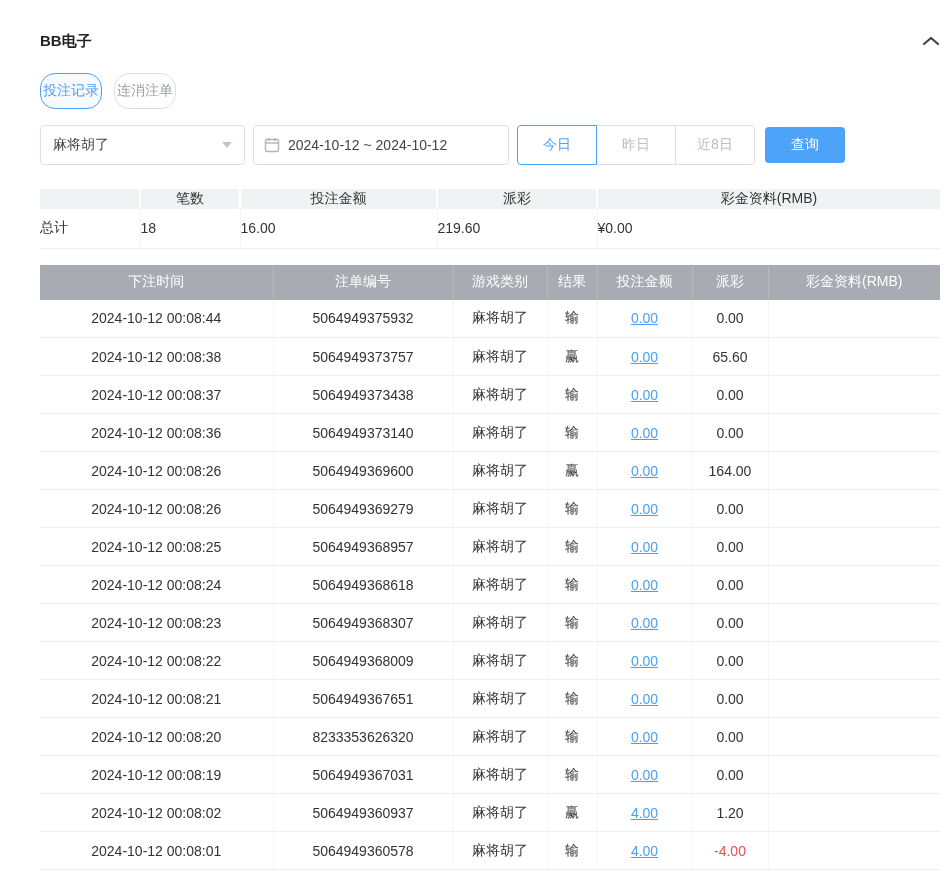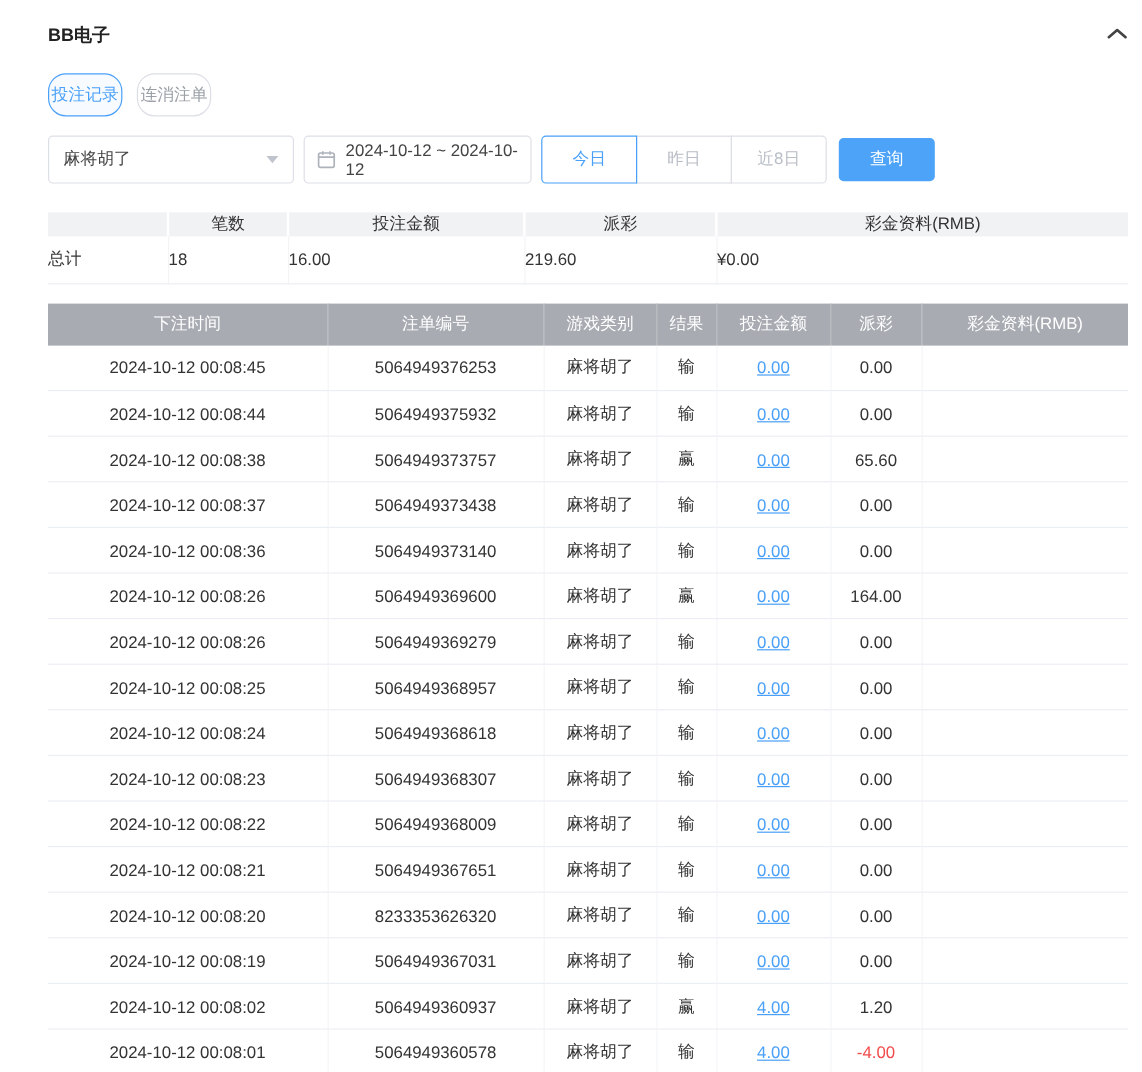--- a/index.html
+++ b/index.html
@@ -8,36 +8,36 @@
     --neg:#f24b4b;
     --head-gray:#a8abb2;
     --border:#e4e7ed;
     --row-border:#ebeef5;
   }
   *{box-sizing:border-box;margin:0;padding:0;}
   html,body{width:952px;height:893px;overflow:hidden;background:#fff;
     font-family:"Liberation Sans","DejaVu Sans",sans-serif;color:#333;}
   .content{margin-left:40px;width:900px;}
   
-  .card-header{display:flex;justify-content:space-between;align-items:center;padding-top:20px;}
+  .card-header{display:flex;justify-content:space-between;align-items:center;padding-top:32px;}
   .page-title{font-size:15px;font-weight:bold;color:#222;}
   .collapse{cursor:pointer;color:#444;display:flex;align-items:center;}
   
   .tabs{margin-top:22px;display:flex;gap:12px;}
   .tab{font-size:14px;padding:8px 2px;border-radius:15px;border:1px solid #dcdfe6;
        background:#fff;color:#9aa0a6;cursor:pointer;}
   .tab.active{border-color:var(--accent);color:var(--accent);background:#f7fbff;}
   
   .filter-row{margin-top:16px;display:flex;align-items:center;height:40px;}
   .select{width:205px;height:40px;border:1px solid #dcdfe6;border-radius:4px;
           display:flex;align-items:center;justify-content:space-between;
           padding:0 12px;font-size:14px;color:#444;cursor:pointer;background:#fff;}
   .caret{width:0;height:0;border-left:5px solid transparent;border-right:5px solid transparent;
          border-top:6px solid #c0c4cc;}
-  .date-input{width:190px;height:40px;border:1px solid #dcdfe6;border-radius:4px;
+  .date-input{width:256px;height:40px;border:1px solid #dcdfe6;border-radius:4px;
           display:flex;align-items:center;gap:8px;padding:0 10px;font-size:14px;color:#444;
           margin-left:8px;cursor:pointer;background:#fff;}
   .cal-icon svg{display:block;}
   .btn-group{display:flex;margin-left:8px;}
   .qbtn{width:80px;height:40px;border:1px solid #dcdfe6;background:#fff;color:#b9bec6;
         font-size:14px;cursor:pointer;margin-left:-1px;}
   .qbtn:first-child{border-radius:4px 0 0 4px;margin-left:0;}
   .qbtn:last-child{border-radius:0 4px 4px 0;}
   .qbtn.active{color:var(--accent);border-color:var(--accent);position:relative;z-index:1;}
   .query-btn{width:80px;height:36px;margin-left:10px;border:none;border-radius:4px;
@@ -151,29 +151,20 @@
           <th>注单编号</th>
           <th>游戏类别</th>
           <th>结果</th>
           <th>投注金额</th>
           <th>派彩</th>
           <th>彩金资料(RMB)</th>
         </tr>
       </thead>
     <tbody>
         <tr>
-          <td>2024-10-12 00:08:45</td>
-          <td>5064949376253</td>
-          <td>麻将胡了</td>
-          <td>输</td>
-          <td><a href="#" class="amt-link">0.00</a></td>
-          <td>0.00</td>
-          <td></td>
-        </tr>
-        <tr>
           <td>2024-10-12 00:08:44</td>
           <td>5064949375932</td>
           <td>麻将胡了</td>
           <td>输</td>
           <td><a href="#" class="amt-link">0.00</a></td>
           <td>0.00</td>
           <td></td>
         </tr>
         <tr>
           <td>2024-10-12 00:08:38</td>

